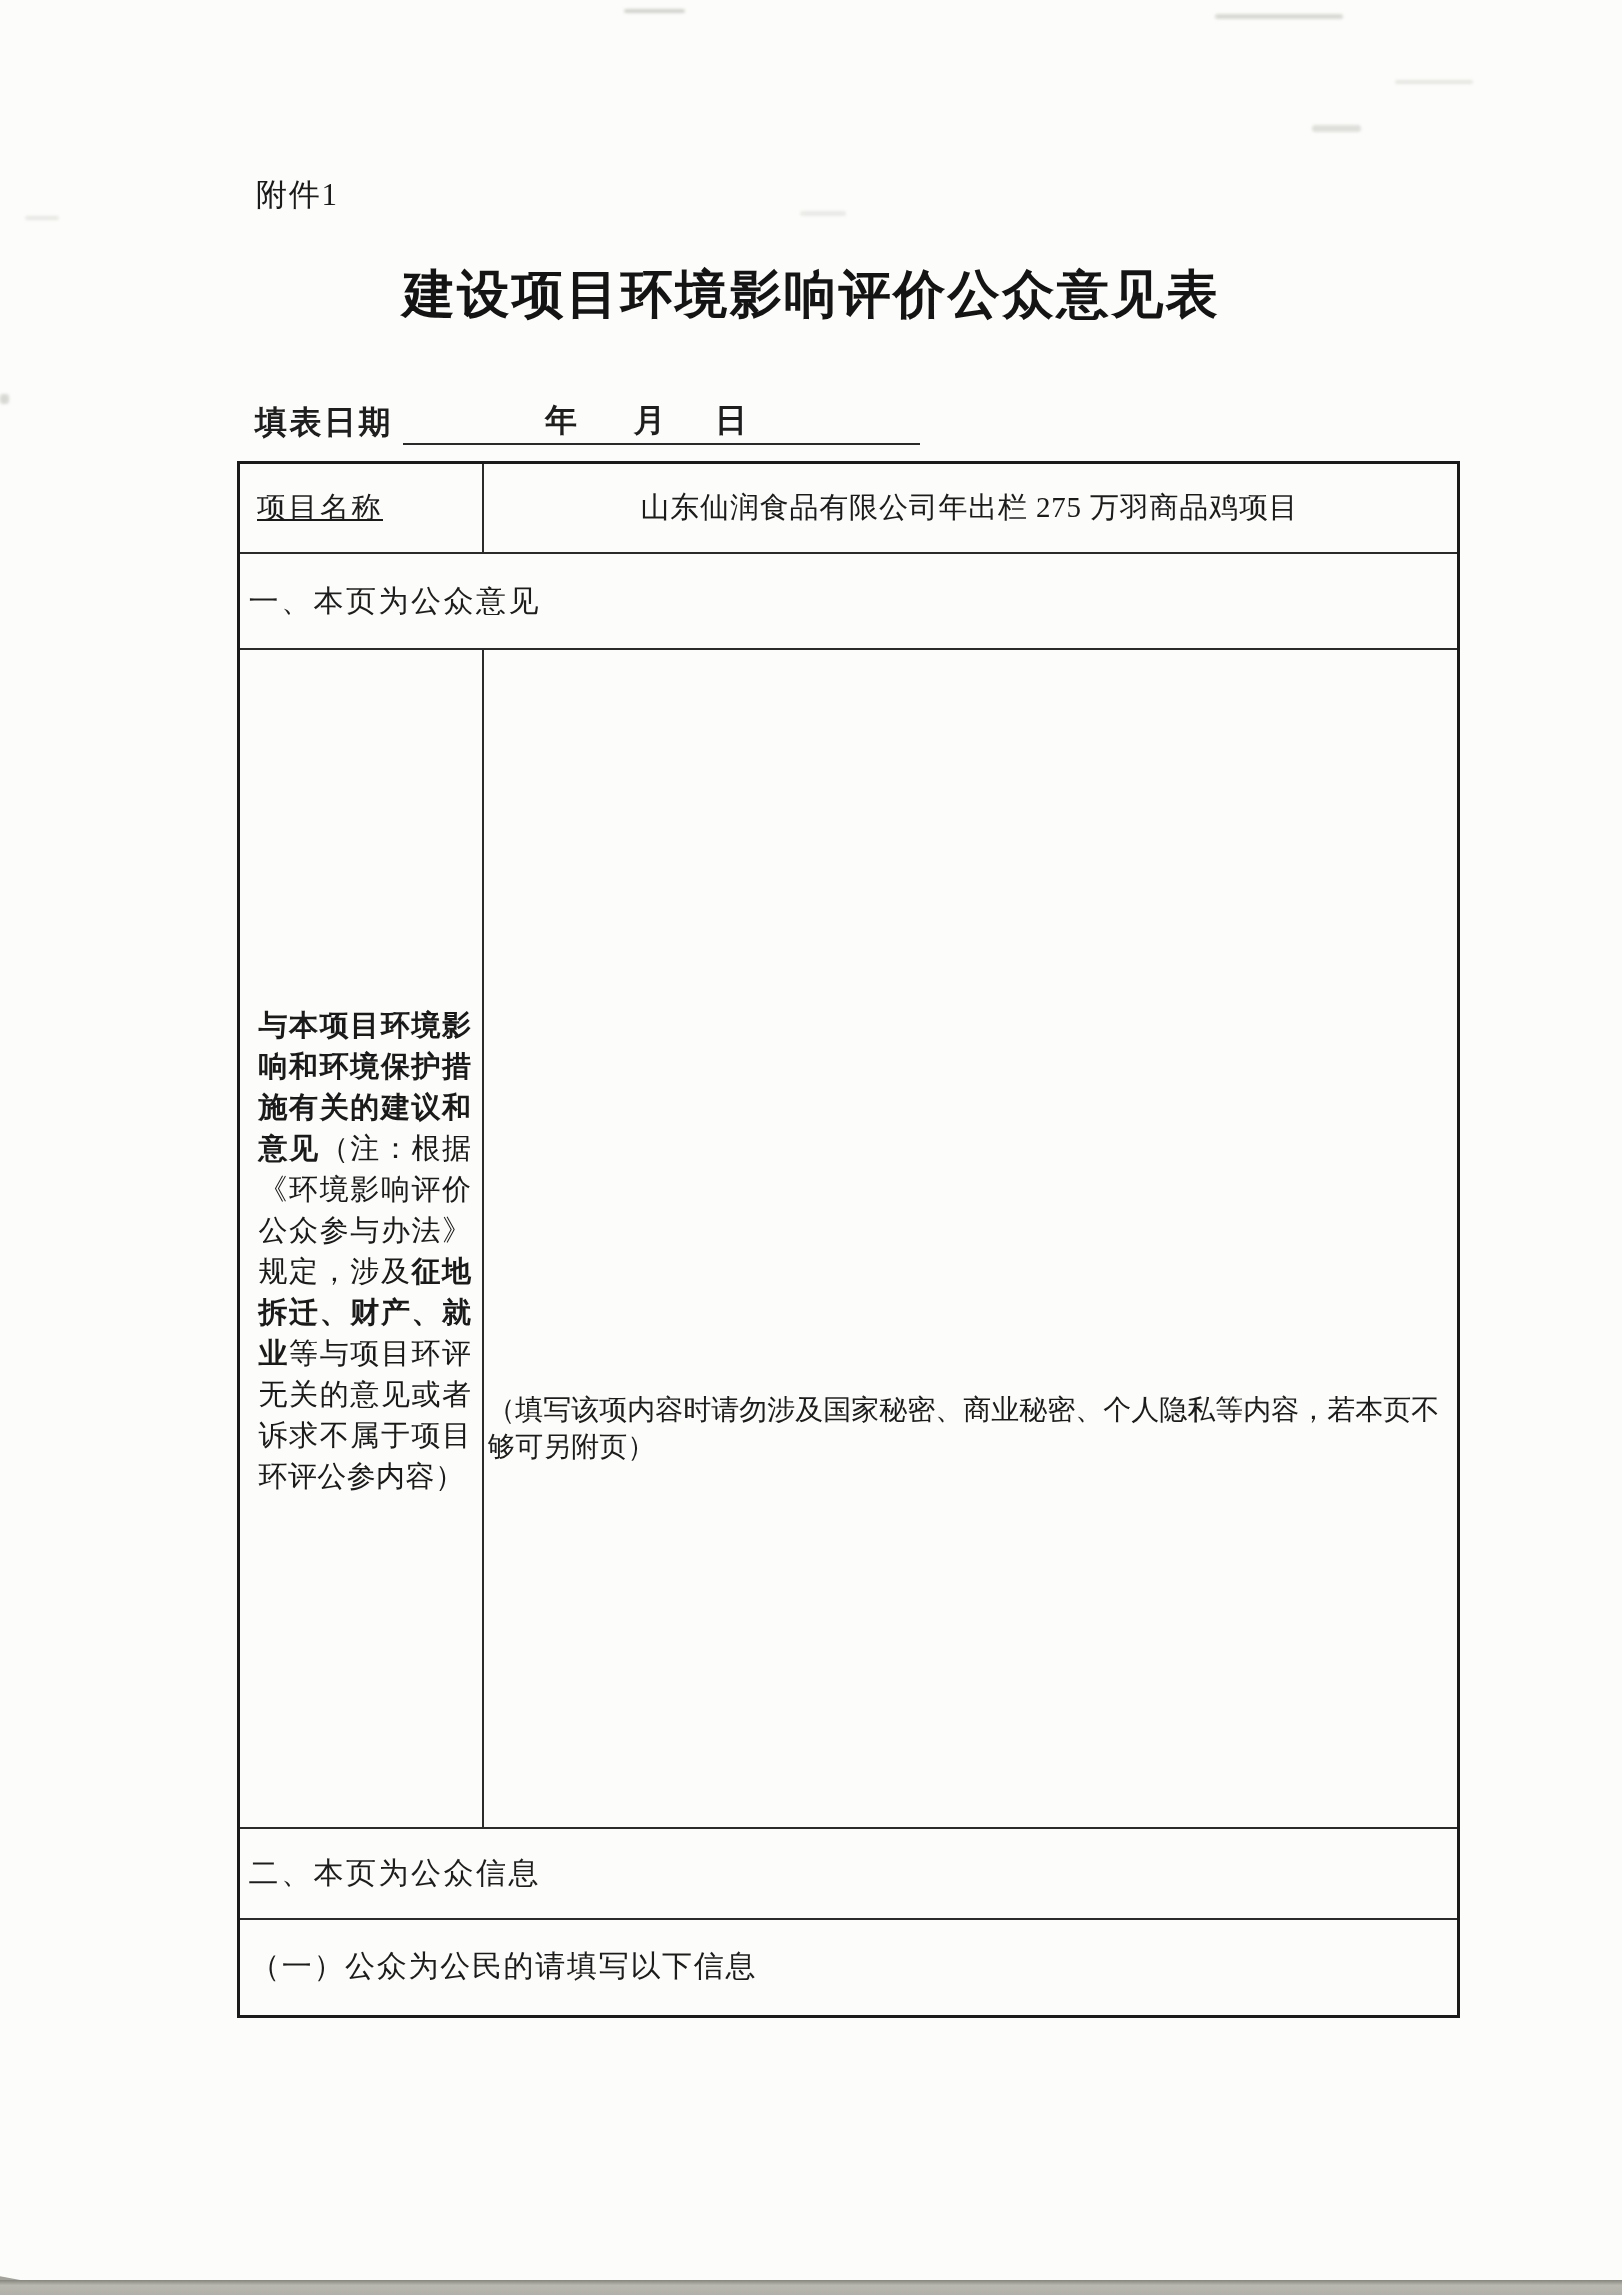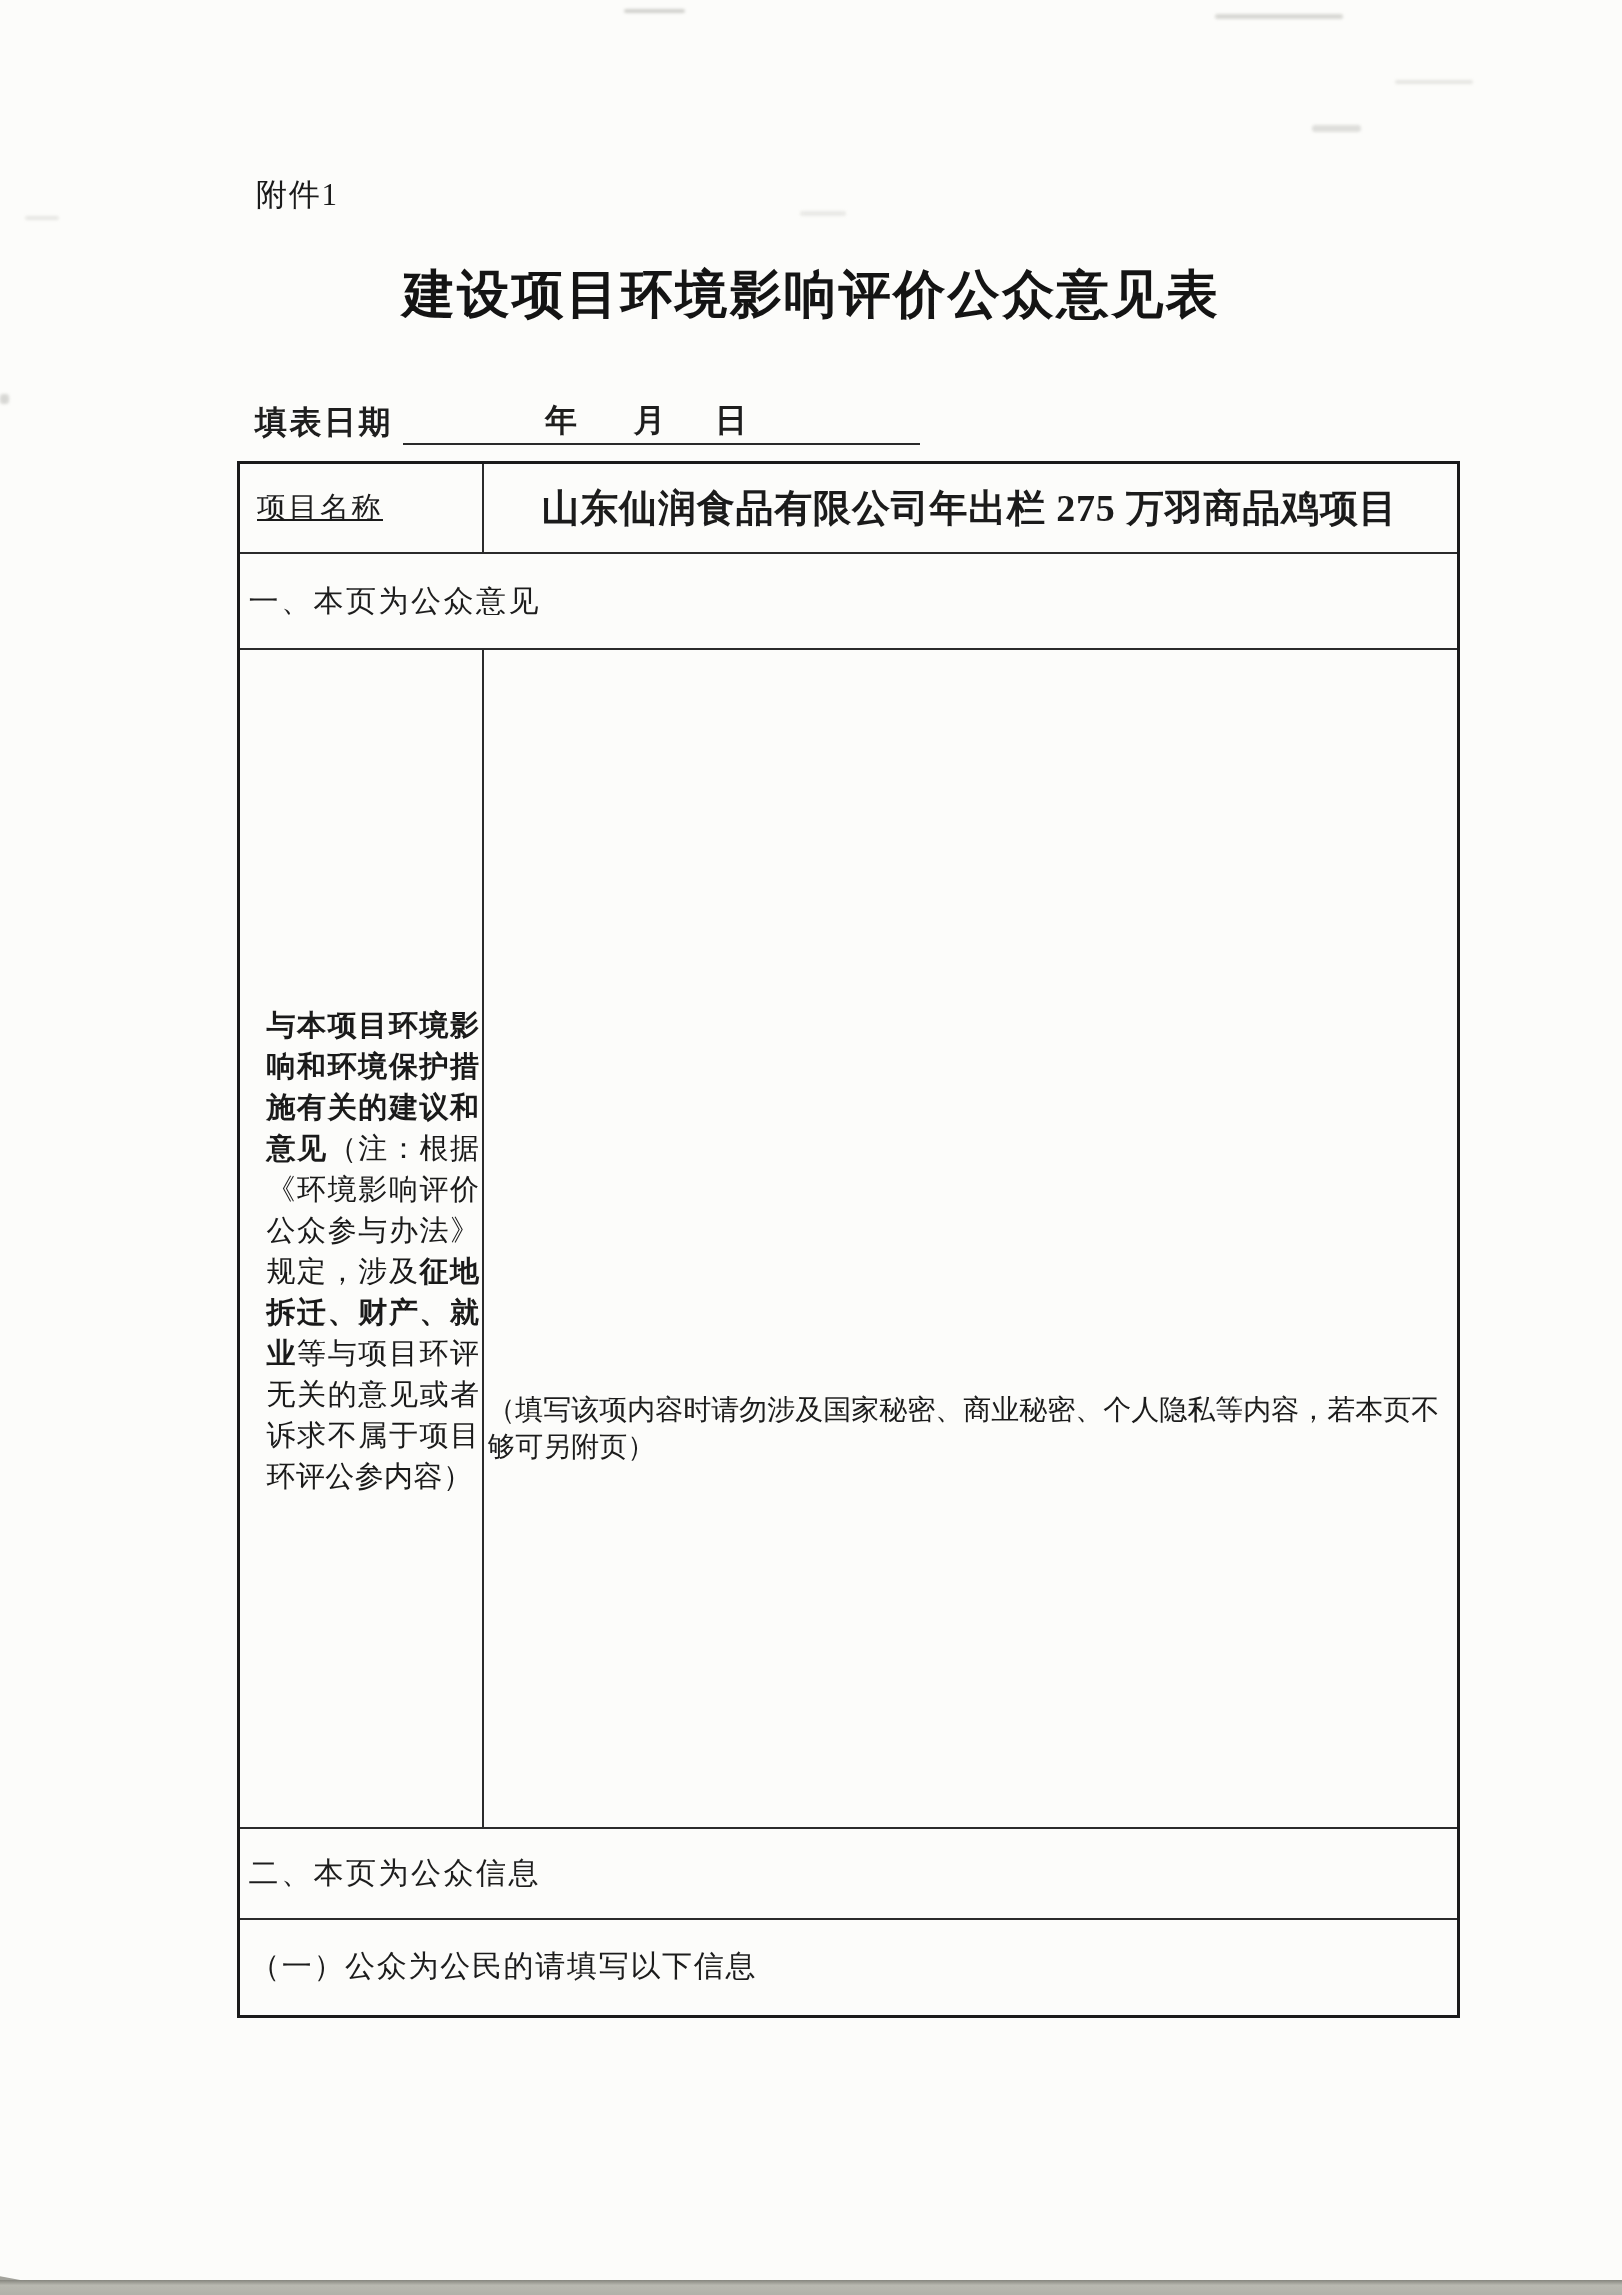--- a/index.html
+++ b/index.html
@@ -43,31 +43,31 @@
   .hline-2{top:184px;}
   .hline-3{top:1363px;}
   .hline-4{top:1454px;}
   .vline-1{left:242px;top:0;height:88px;}
   .vline-2{left:242px;top:186px;height:1177px;}
 
   .cell{position:absolute;box-sizing:border-box;}
   .project-label-cell{left:0;top:0;width:199px;height:88px;display:flex;align-items:center;padding-left:17px;text-decoration:underline;}
   .project-label-cell span{font-size:29px;letter-spacing:2.5px;}
   .project-value-cell{left:243px;top:0;width:973px;height:88px;display:flex;align-items:center;justify-content:center;}
-  .project-value-cell span{font-size:38px;letter-spacing:0.8px;font-weight:bold;}
+  .project-value-cell span{font-size:29px;letter-spacing:0.8px;}
 
   .section-header-row{left:0;right:0;display:flex;align-items:center;padding-left:8.5px;}
   .s1-header{top:90px;height:95px;}
   .s2-header{top:1365px;height:89px;}
   .section-header-row span{
     font-family:"Liberation Sans","DejaVu Sans",sans-serif;
     font-weight:400;font-size:30px;letter-spacing:2.5px;color:#1d1d1d;
   }
 
-  .opinion-label-cell{left:12px;top:186px;width:242px;height:1177px;display:flex;align-items:center;}
+  .opinion-label-cell{left:4px;top:186px;width:242px;height:1177px;display:flex;align-items:center;}
   .opinion-label{
     position:relative;top:12px;margin:0 auto;width:213px;
     font-size:29px;line-height:41px;letter-spacing:0.4px;
     text-align:justify;text-justify:inter-character;color:#1a1a1a;
   }
   .opinion-label .b{font-weight:700;}
 
   .opinion-content-cell{left:243px;top:186px;width:973px;height:834px;}
   .opinion-note{
     position:absolute;left:4.2px;bottom:18.6px;width:964px;

